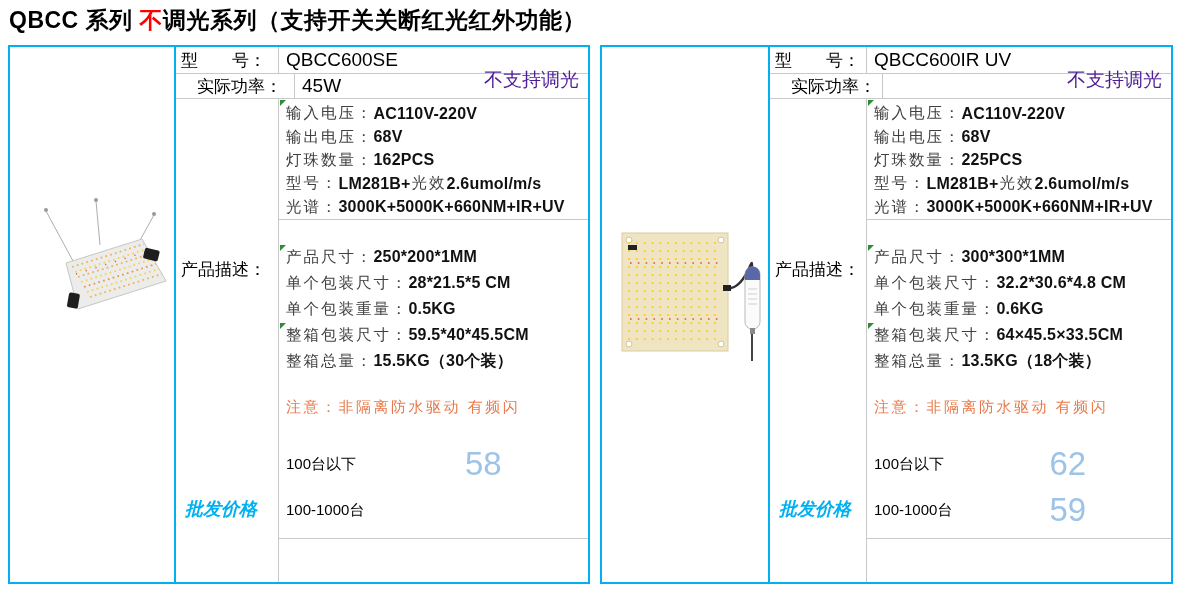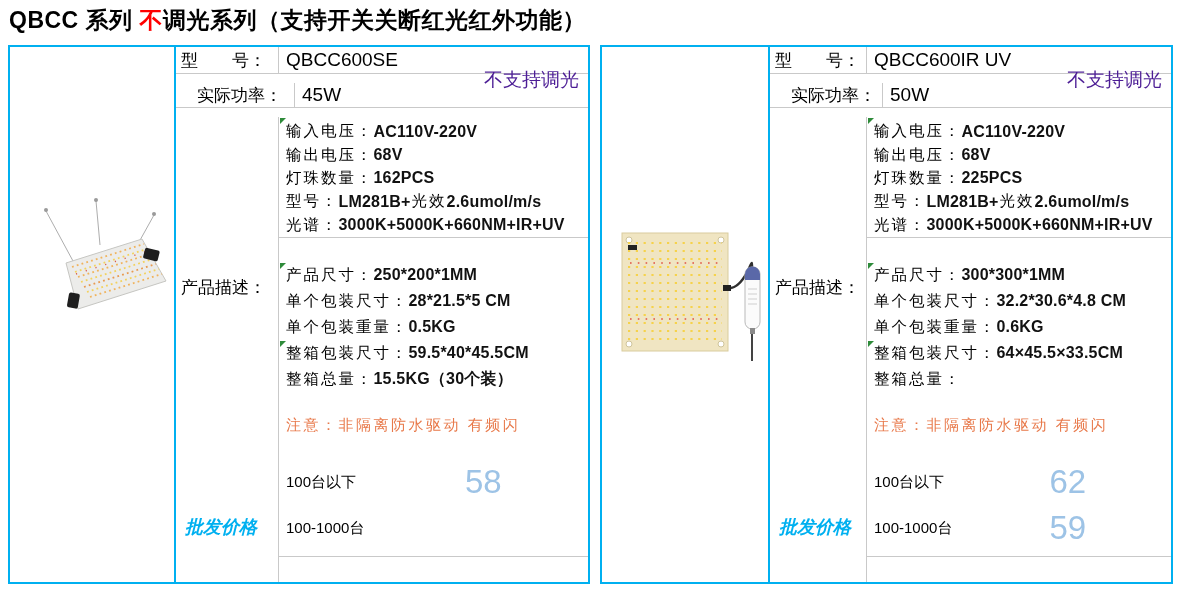--- a/index.html
+++ b/index.html
@@ -15,21 +15,21 @@
   .t1 { left:8px;   width:582px; }
   .t2 { left:600px; width:573px; }
 
   .img-cell { border-right:2px solid #00B0F0; display:flex; justify-content:center;
               align-items:flex-start; overflow:hidden; }
   .t1 .img-cell { flex:0 0 166px; }
   .t2 .img-cell { flex:0 0 168px; }
   .t1 .img-cell svg { margin-top:146px; }
   .t2 .img-cell svg { margin-top:180px; }
 
-  .content { flex:1; display:flex; flex-direction:column; min-width:0;gap:9px; }
+  .content { flex:1; display:flex; flex-direction:column; min-width:0; }
 
   .hrow { display:flex; border-bottom:1px solid #C9C9C9; align-items:center; }
   .r1 { height:27px; } .r2 { height:25px;padding-left:16px; }
   .lab { border-right:1px solid #C9C9C9; font-size:17px; color:#000; padding-left:5px;
          height:100%; display:flex; align-items:center; white-space:pre; }
   .t1 .lab { flex:0 0 103px; } .t2 .lab { flex:0 0 97px; }
   .val { flex:1; display:flex; align-items:center; padding:0 9px 0 7px; font-size:19px;
          min-width:0; white-space:nowrap; }
   .dim-note { margin-left:auto; color:#4c1d95;margin-top:40px; }
 
@@ -41,21 +41,21 @@
                  color:#00B0F0; white-space:nowrap;font-style:italic; }
 
   .value-col { flex:1; display:flex; flex-direction:column; min-width:0; }
   .blockA { height:121px; border-bottom:1px solid #C9C9C9; padding:3px 0 0 7px; position:relative; }
   .blockA .sline { height:23.4px; }
   .blockB { height:319px; border-bottom:1px solid #C9C9C9; padding:24px 0 0 7px; position:relative; }
   .blockB .sline { height:26px; }
   .blockC { flex:1; }
   .sline { display:flex; align-items:center; white-space:nowrap; overflow:hidden; }
 
-  .ol { color:#000000; font-size:15.5px; letter-spacing:2px; flex:0 0 auto; }
+  .ol { color:#404040; font-size:15.5px; letter-spacing:2px; flex:0 0 auto; }
   .bv { color:#111; font-weight:700; font-size:16px; letter-spacing:.2px; }
   .bv + .ol { margin-left:1px; }
   .note-line { margin-top:24px; color:#E8794A; font-size:15px; letter-spacing:2.5px; white-space:nowrap; }
 
   .price-row { display:flex; align-items:center; height:46px; padding-right:24px; }
   .pr1 { margin-top:24px; }
   .tier { font-size:15px; color:#000; flex:0 0 42%; white-space:nowrap; }
   .pnum { flex:1; text-align:center; font-size:33px; color:#9DC3E6; }
 
   .gmark { position:absolute; width:0; height:0;
@@ -225,23 +225,20 @@
   <div class="content">
     <div class="hrow r1">
       <div class="lab">型　　号：</div>
       <div class="val">
         <span>QBCC600IR UV</span>
         <span class="dim-note">不支持调光</span>
       </div>
     </div>
     <div class="hrow r2">
       <div class="lab">实际功率：</div>
-      <div class="val">
-          <span>50W</span>
-        </div>
     </div>
     <div class="tbody">
       <div class="label-col">
         <div class="desc-label">产品描述：</div>
         <div class="price-label">批发价格</div>
       </div>
       <div class="value-col">
         <div class="blockA">
           <span class="gmark gm-a"></span>
           <div class="sline">
@@ -281,20 +278,21 @@
           <div class="sline">
               <span class="ol">单个包装重量：</span>
               <span class="bv">0.6KG</span>
             </div>
           <div class="sline">
               <span class="ol">整箱包装尺寸：</span>
               <span class="bv">64×45.5×33.5CM</span>
             </div>
           <div class="sline">
               <span class="ol">整箱总量：</span>
+              <span class="bv">13.5KG（18个装）</span>
             </div>
           <div class="note-line">注意：非隔离防水驱动 有频闪</div>
           <div class="price-row pr1">
             <span class="tier">100台以下</span>
             <span class="pnum">62</span>
           </div>
           <div class="price-row">
             <span class="tier">100-1000台</span>
             <span class="pnum">59</span>
           </div>

